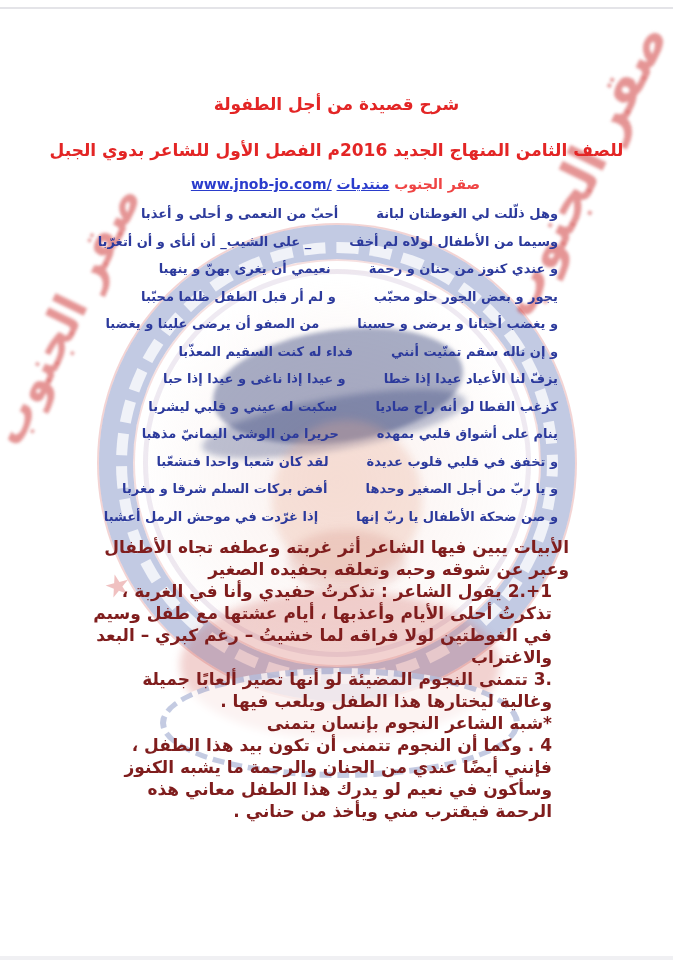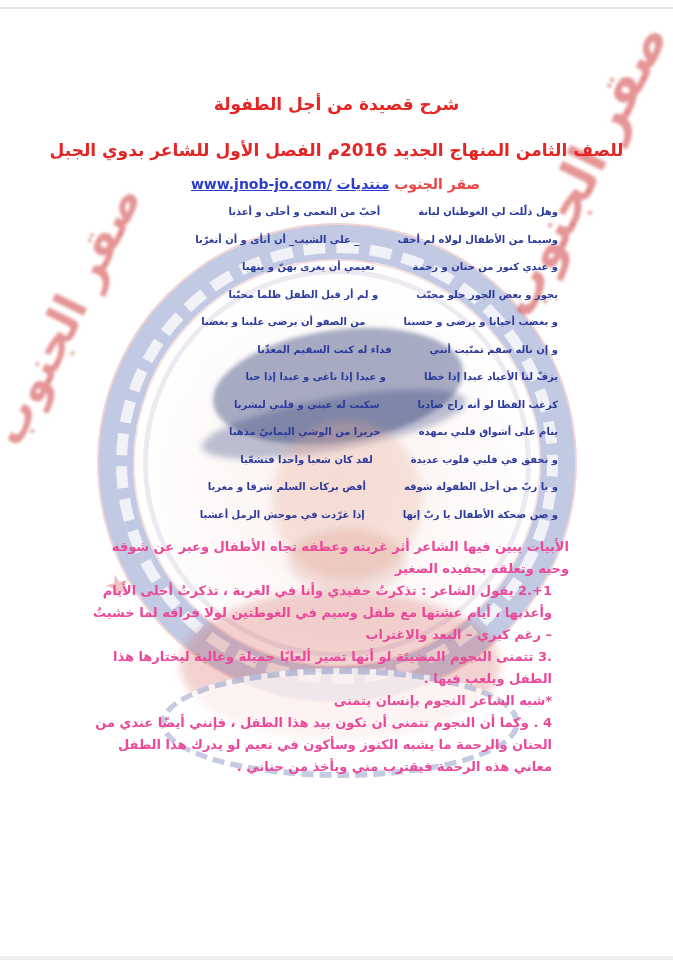--- a/index.html
+++ b/index.html
@@ -66,24 +66,24 @@
   }
   .subtitle{margin:26px 0 0 0;}
   .linkline{
     margin-top:16px;text-align:center;font-size:14px;direction:rtl;color:#2a3ccc;
   }
   .linkline .site-name{color:#ef4444;text-decoration:none;margin-right:2px;}
   .linkline .underlined{text-decoration:underline;color:#2a3ccc;}
   .poem{margin-top:14px;direction:rtl;}
   .verse{
     height:27.5px;direction:rtl;text-align:right;padding-right:115px;
-    color:#2c3a9c;font-size:10px;white-space:nowrap;
+    color:#2c3a9c;font-size:13px;white-space:nowrap;
   }
   .verse .vgap{display:inline-block;width:38px;}
-  .analysis{color:#ec4899;font-size:13px;}
+  .analysis{color:#7f1d1d;font-size:17px;}
   .analysis p{margin:0;direction:rtl;text-align:right;line-height:22px;}
   .p-summary{margin-top:10px;padding:0 104px 0 95px;}
   .p-item12{margin-top:30px;padding:0 121px 0 90px;}
   .p-item3{margin-top:24px;padding:0 121px 0 90px;}
   .p-star{margin-top:7px;padding:0 121px 0 90px;}
   .p-item4{margin-top:30px;padding:0 121px 0 90px;}
   .p-item5{margin-top:28px;padding:0 121px 0 90px;}
 </style>
 </head>
 <body>
@@ -141,21 +141,21 @@
       <div class="verse">
         <span>كزغب القطا لو أنه راح صاديا</span><span class="vgap"></span><span>سكبت له عيني و قلبي ليشربا</span>
       </div>
       <div class="verse">
         <span>ينام على أشواق قلبي بمهده</span><span class="vgap"></span><span>حريرا من الوشي اليمانيّ مذهبا</span>
       </div>
       <div class="verse">
         <span>و تخفق في قلبي قلوب عديدة</span><span class="vgap"></span><span>لقد كان شعبا واحدا فتشعّبا</span>
       </div>
       <div class="verse">
-        <span>و يا ربّ من أجل الطفولة شوقه</span><span class="vgap"></span><span>أفض بركات السلم شرقا و مغربا</span>
+        <span>و يا ربّ من أجل الصغير وحدها</span><span class="vgap"></span><span>أفض بركات السلم شرقا و مغربا</span>
       </div>
       <div class="verse">
         <span>و صن ضحكة الأطفال يا ربّ إنها</span><span class="vgap"></span><span>إذا غرّدت في موحش الرمل أعشبا</span>
       </div>
     </div>
 
     <div class="analysis">
       <p class="p-summary">الأبيات يبين فيها الشاعر أثر غربته وعطفه تجاه الأطفال وعبر عن شوقه وحبه وتعلقه بحفيده الصغير</p>
 
       <p class="p-item12"><bdi dir="ltr">2.+1</bdi> <span>يقول الشاعر : تذكرتُ حفيدي وأنا في الغربة ، تذكرتُ أحلى الأيام وأعذبها ، أيام عشتها مع طفل وسيم في الغوطتين لولا فراقه لما خشيتُ – رغم كبري – البعد والاغتراب</span></p>

